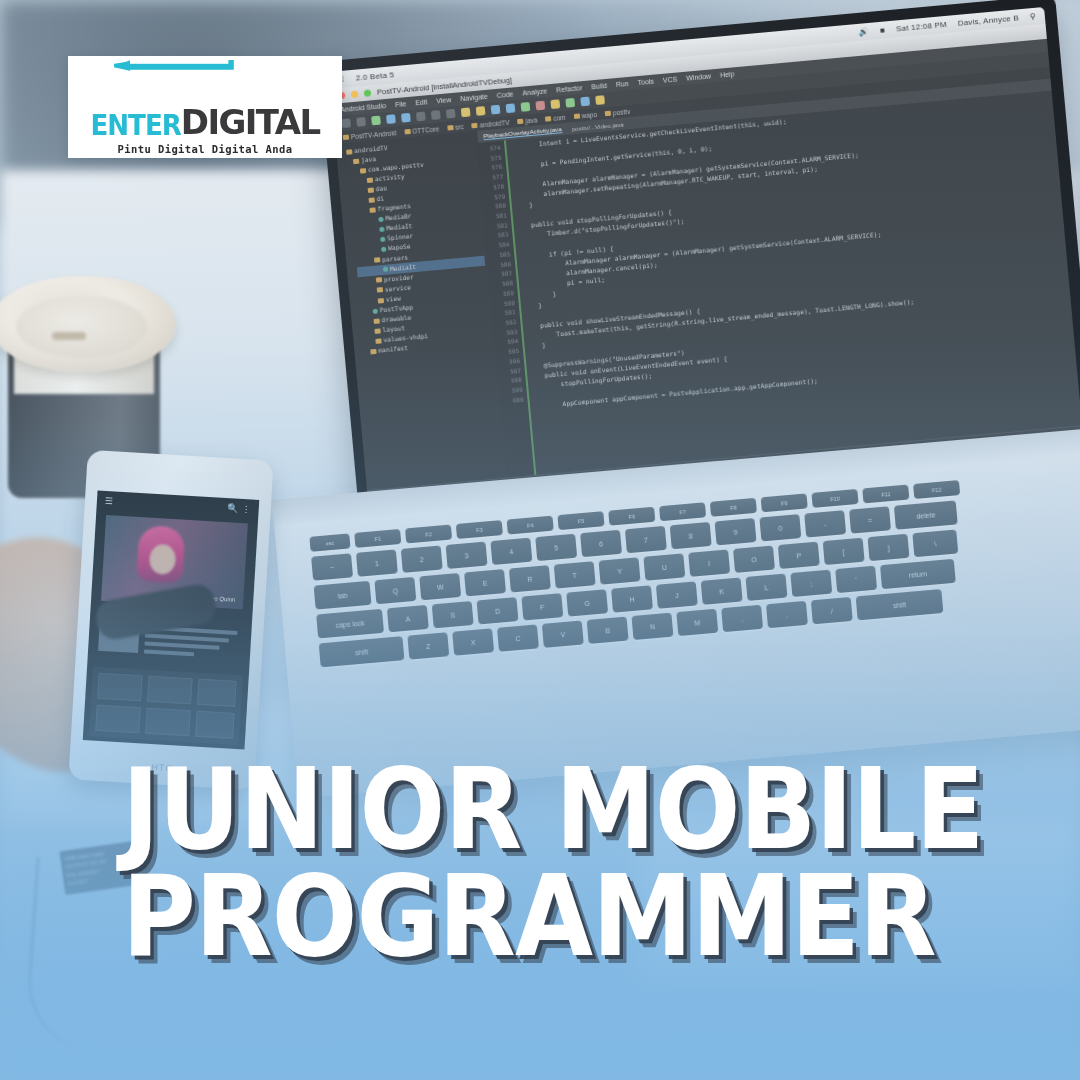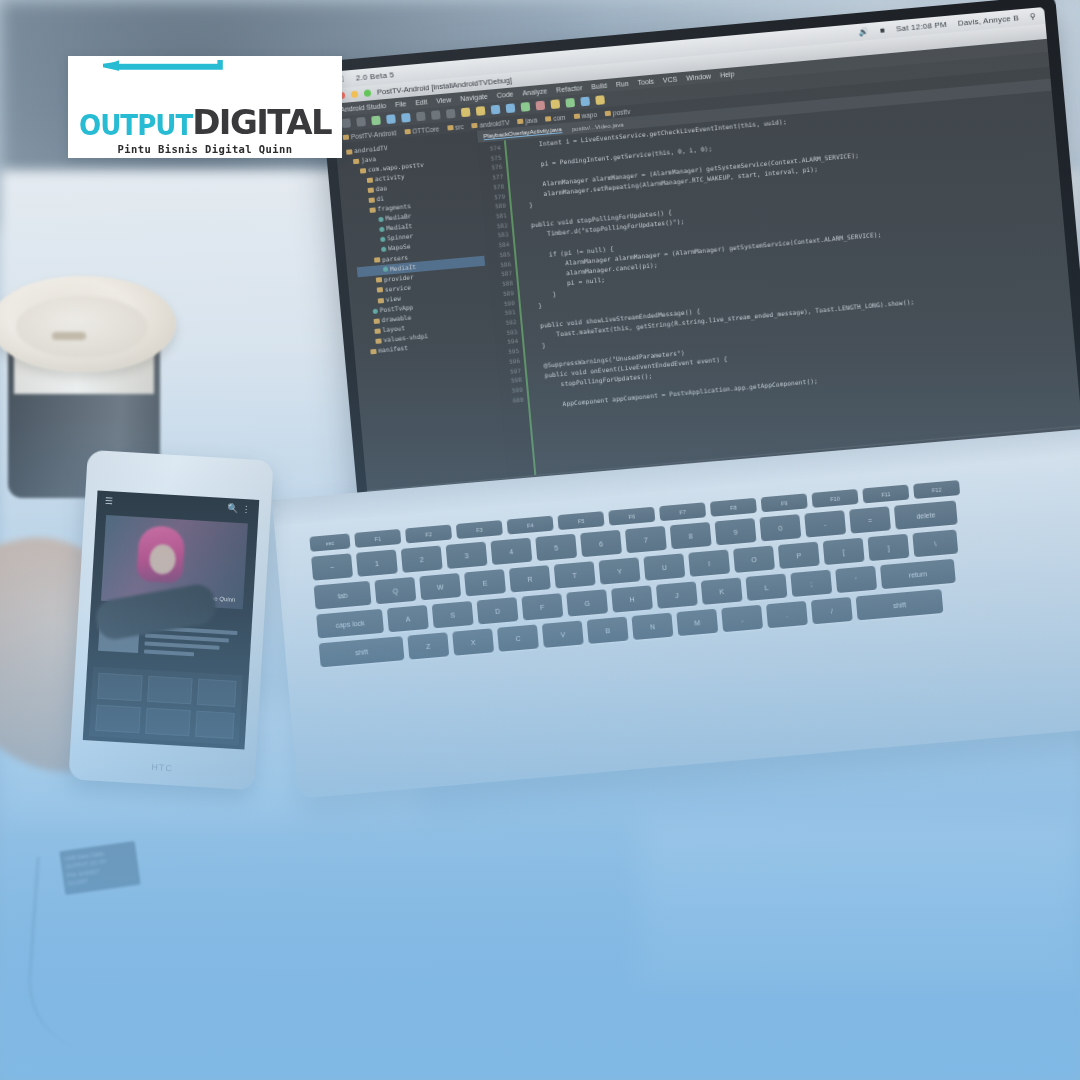--- a/index.html
+++ b/index.html
@@ -557,21 +557,25 @@
   <div class="tint"></div>
 
   <div class="logo-box">
     <div class="logo-word">
       <svg class="logo-arrow" viewBox="0 0 124 13">
         <path d="M118 1 L118 9 L14 9 L14 4.5 L0 6.5 L14 9.5 L14 9" fill="none" stroke="#27bcd4" stroke-width="3.6"></path>
         <path d="M16 1.2 L16 11.8 L2 6.5 Z" fill="#27bcd4"></path>
         <rect x="14" y="4.8" width="104" height="3.6" fill="#27bcd4"></rect>
         <rect x="114.4" y="1" width="3.6" height="8" fill="#27bcd4"></rect>
       </svg>
-      <span class="logo-enter">OUTPUT</span>
+      <span class="logo-enter">ENTER</span>
       <span class="logo-digital">DIGITAL</span>
     </div>
-    <div class="logo-tag">Pintu Bisnis Digital Quinn</div>
+    <div class="logo-tag">Pintu Digital Digital Anda</div>
   </div>
 
 
+  <div class="headline">
+    <div class="hl">JUNIOR MOBILE</div>
+    <div class="hl">PROGRAMMER</div>
+  </div>
 
 </div>
 
 </body></html>

